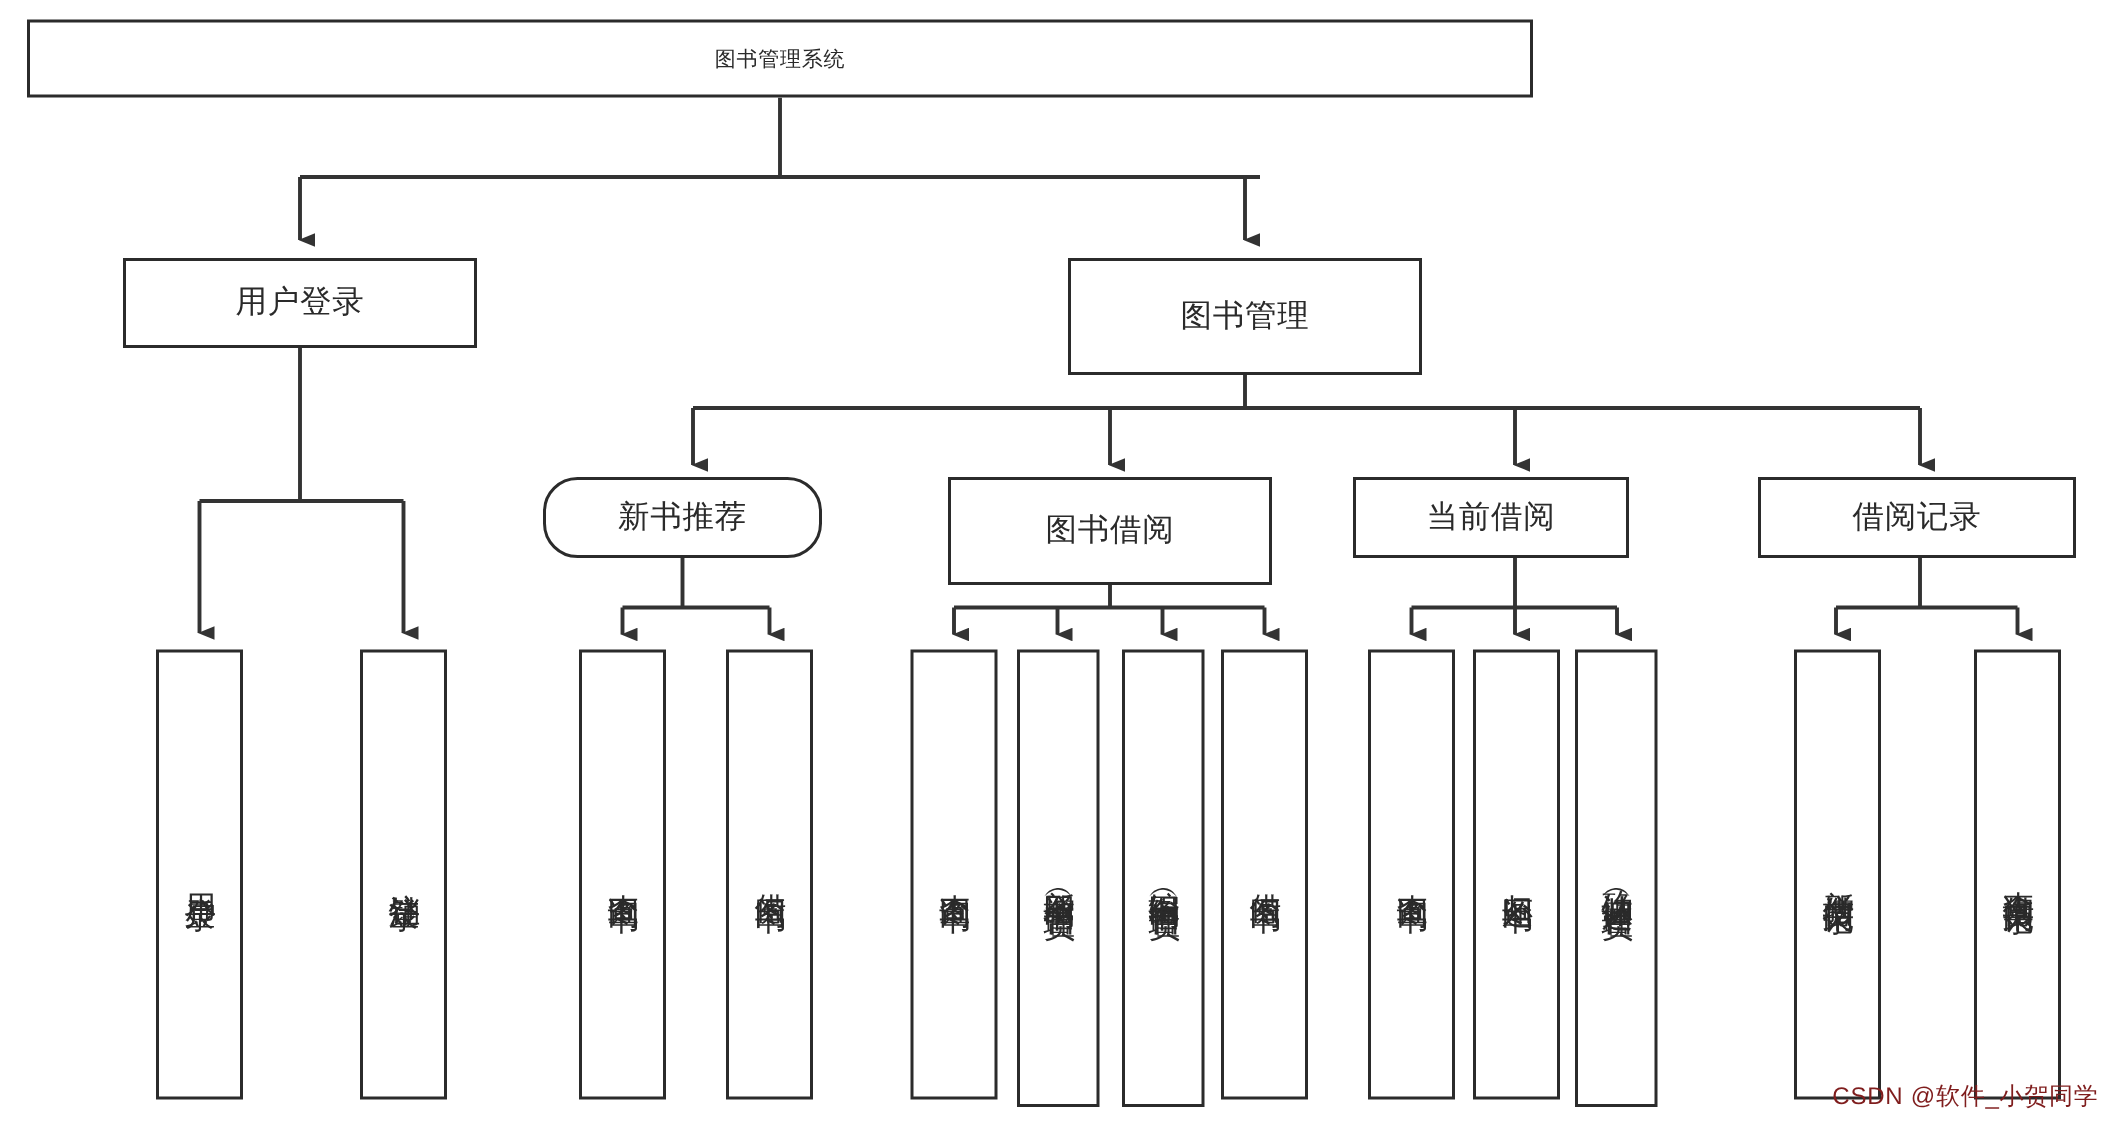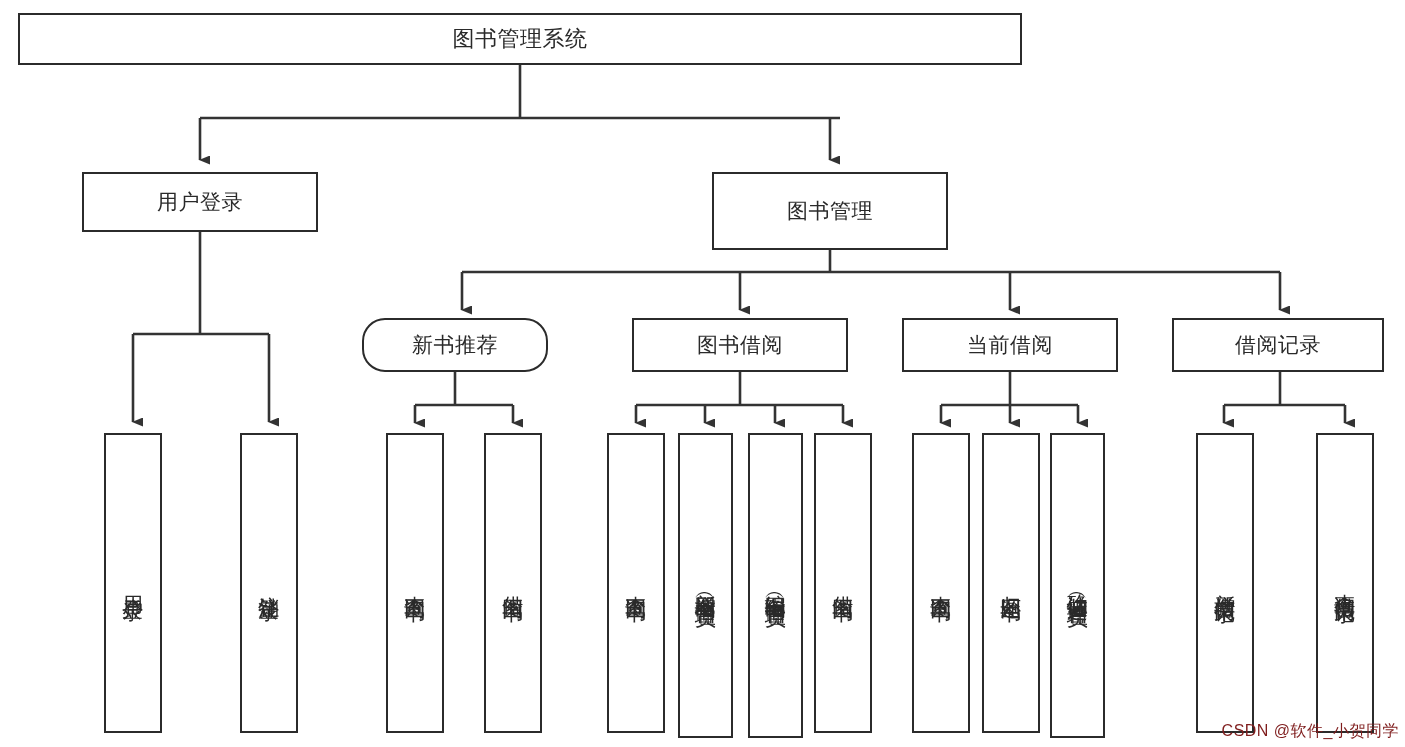--- a/index.html
+++ b/index.html
@@ -3,21 +3,21 @@
 <meta charset="utf-8">
 <style>
   html,body{margin:0;padding:0;background:#ffffff;}
   body{width:1405px;height:747px;position:relative;overflow:hidden;
        font-family:"Liberation Sans","DejaVu Sans",sans-serif;color:#1a1a1a;}
   #diagram{position:absolute;left:0;top:0;width:1405px;height:747px;}
   .node{position:absolute;box-sizing:border-box;background:#ffffff;
         border:2px solid #2b2b2b;display:flex;align-items:center;justify-content:center;}
   .node .lbl{font-size:21px;line-height:1.18;letter-spacing:.5px;color:#2a2a2a;
              text-align:center;white-space:nowrap;}
-  .node.root .lbl{font-size:22px;}
+  .node.root .lbl{font-size:14px;}
   .leaf{writing-mode:vertical-rl;text-orientation:upright;}
   .leaf .lbl{writing-mode:vertical-rl;text-orientation:upright;font-size:21px;
              line-height:1.30;letter-spacing:2px;white-space:nowrap;text-align:center;}
   .watermark{position:absolute;right:6px;bottom:5px;font-size:16px;color:#7f1d1d;
              letter-spacing:.5px;white-space:nowrap;}
 </style>
 </head>
 <body>
 
 <svg id="diagram" viewBox="0 0 1405 747" xmlns="http://www.w3.org/2000/svg">
@@ -77,24 +77,24 @@
 <div class="node" style="left:82px;top:172px;width:236px;height:60px;">
   <span class="lbl">用户登录</span>
 </div>
 <div class="node" style="left:712px;top:172px;width:236px;height:78px;">
   <span class="lbl">图书管理</span>
 </div>
 
 <div class="node" style="left:362px;top:318px;width:186px;height:54px;border-radius:23px;">
   <span class="lbl">新书推荐</span>
 </div>
-<div class="node" style="left:632px;top:318px;width:216px;height:54px;">
+<div class="node" style="left:632px;top:318px;width:216px;height:72px;">
   <span class="lbl">图书借阅</span>
 </div>
-<div class="node" style="left:902px;top:318px;width:216px;height:54px;">
+<div class="node" style="left:902px;top:318px;width:184px;height:54px;">
   <span class="lbl">当前借阅</span>
 </div>
 <div class="node" style="left:1172px;top:318px;width:212px;height:54px;">
   <span class="lbl">借阅记录</span>
 </div>
 
 <div class="node leaf" style="left:104px;top:433px;width:58px;height:300px;">
   <span class="lbl">用户登录</span>
 </div>
 <div class="node leaf" style="left:240px;top:433px;width:58px;height:300px;">

